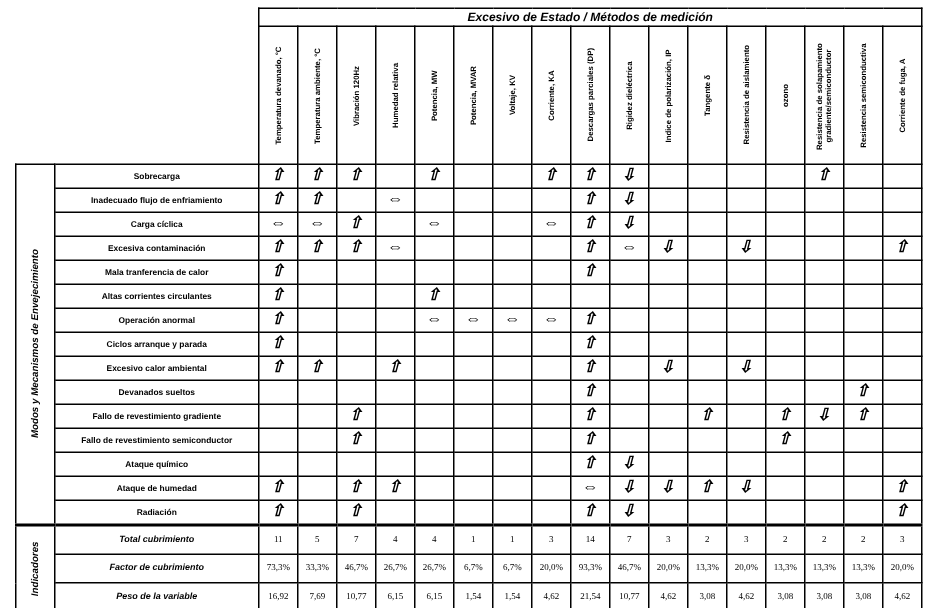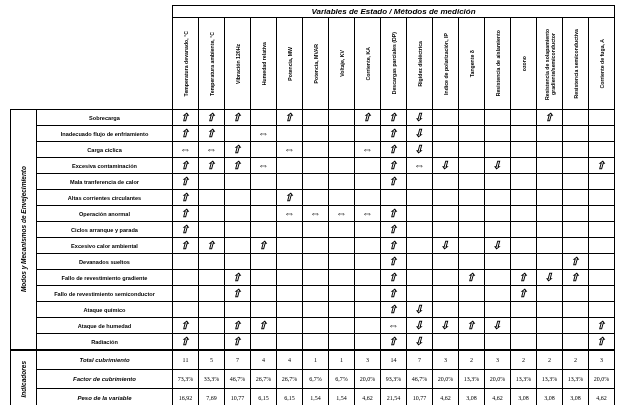--- a/index.html
+++ b/index.html
@@ -19,21 +19,21 @@
   .thick-top td{border-top:2px solid #000;}
   .sym{display:inline-block;}
 </style>
 </head>
 <body>
 
 <table>
   <thead>
     <tr>
       <td class="blank" colspan="2"></td>
-      <th class="title" colspan="17">Variables de Estado / Métodos de medición</th>
+      <th class="title" colspan="17">Excesivo de Estado / Métodos de medición</th>
     </tr>
     <tr id="header-row">
       <td class="blank" colspan="2"></td>
     <th class="vhead">
           <div>Temperatura devanado, °C</div>
         </th>
         <th class="vhead">
           <div>Temperatura ambiente, °C</div>
         </th>
         <th class="vhead">

